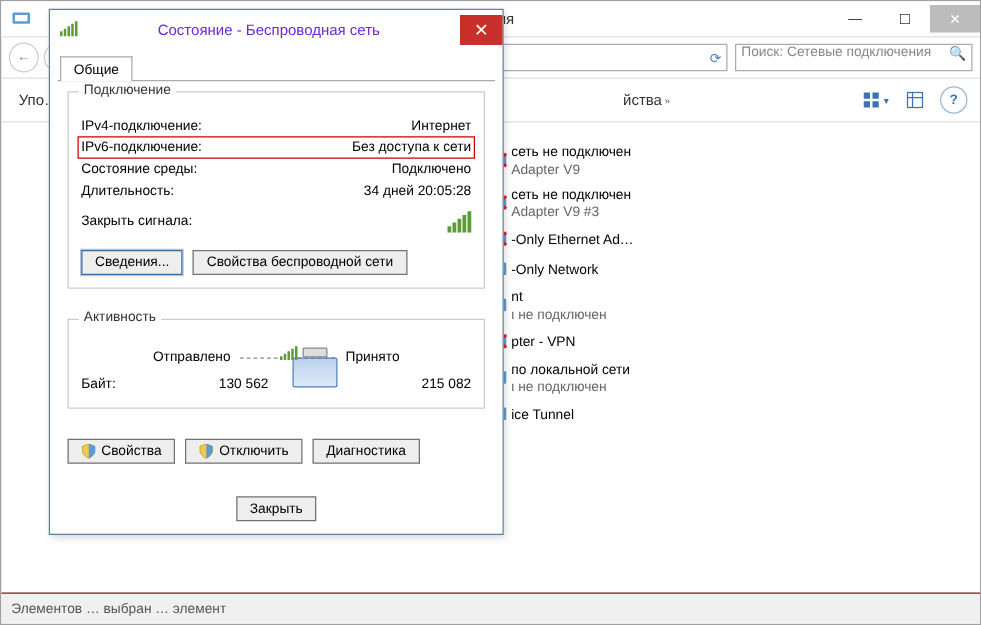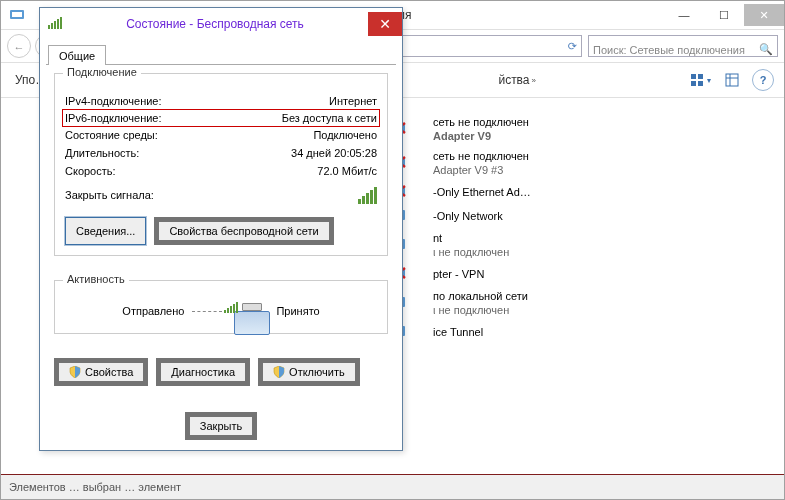--- a/index.html
+++ b/index.html
@@ -8,28 +8,28 @@
 .titlebar .icon{width:16px;height:16px;margin-right:8px}
 .titlebar .title{flex:1;text-align:center;font-size:12px;color:#333}
 .win-controls{display:flex}
 .win-btn{width:40px;height:22px;display:flex;align-items:center;justify-content:center;color:#333}
 .win-btn.close{background:#bcbcbc;color:#fff}
 .toolbar{height:32px;display:flex;align-items:center;padding:0 6px;border-bottom:1px solid #e0e0e0}
 .nav-btn{width:22px;height:22px;border-radius:50%;border:1px solid #ccc;margin-right:4px;display:flex;align-items:center;justify-content:center;color:#888}
 .nav-drop{width:14px;height:22px;display:flex;align-items:center;justify-content:center;color:#555;margin-right:4px}
 .addressbar{flex:1;height:22px;border:1px solid #aab;background:#fff;display:flex;align-items:center;padding:0 4px;box-sizing:border-box;margin-right:6px}
 .addressbar .icon{width:16px;height:16px;margin-right:4px}
-.searchbox{width:190px;height:22px;border:1px solid #aab;background:#fff;display:flex;align-items:flex-end;padding:0 4px;box-sizing:border-box;color:#888}
+.searchbox{width:190px;height:22px;border:1px solid #aab;background:#fff;display:flex;align-items:flex-start;padding:0 4px;box-sizing:border-box;color:#888}
 .menubar{height:34px;display:flex;align-items:center;padding:0 6px;border-bottom:1px solid #e0e0e0}
 .menu-item{padding:4px 8px;color:#333;font-size:12px;display:flex;align-items:center;gap:2px}
 .menu-item .chev{font-size:8px;color:#555}
 .spacer{flex:1}
 .view-icon{width:22px;height:22px;margin:0 4px;display:flex;align-items:center;justify-content:center;color:#3b72b0;border:1px solid transparent}
 .content{position:relative;padding:8px 0 0 8px;height:calc(100% - 28px - 32px - 34px - 24px);overflow:hidden}
-.net-item{display:flex;align-items:center;gap:24px;padding:3px 0;margin-left:4px}
+.net-item{display:flex;align-items:center;gap:0;padding:3px 0;margin-left:4px}
 .net-icon{width:20px;height:18px;display:flex;align-items:center;justify-content:center}
 .net-col{display:flex;flex-direction:column;line-height:14px}
 .statusbar{position:absolute;bottom:0;left:0;right:0;height:24px;background:#f0f0f0;border-top:1px solid #7f1d1d;padding-left:8px;display:flex;align-items:center;color:#555}
 
 
 .dialog{position:absolute;top:6px;left:38px;width:362px;background:#fff;border:1px solid #6080a0;box-shadow:2px 2px 6px rgba(0,0,0,.15)}
 .dialog-title{height:32px;display:flex;align-items:center;padding:0 0 0 8px}
 .dialog-title .t{flex:1;text-align:center;font-size:12px;color:#6d28d9}
 .dialog-title .close{width:34px;height:24px;background:#c9302c;color:#fff;display:flex;align-items:center;justify-content:center;font-size:14px}
 .tabs{height:24px;display:flex;align-items:flex-end;padding-left:8px}
@@ -37,21 +37,21 @@
 .dialog-body{border-top:1px solid #aaa;margin:0 6px 6px;padding:8px 8px 10px 8px}
 .group{position:relative;border:1px solid #ccc;padding:18px 10px 10px;margin-bottom:24px}
 .group-label{position:absolute;top:-8px;left:8px;background:#fff;padding:0 4px;font-size:11px;color:#333}
 .row{display:flex;justify-content:space-between;line-height:16px;padding:1px 0}
 .row .l{color:#000}
 .row .r{color:#000}
 .hl{border:1px solid #c00;padding:0 2px;margin:-1px -3px}
 .sigbars{display:inline-flex;align-items:flex-end;gap:1px}
 .sigbars span{width:3px;background:#5c9a3a}
 .sigbars.sm span{width:2px}
-.btn{border:5px solid #737373;background:#eee;padding:3px 10px;font-size:11px;display:inline-flex;align-items:center;gap:4px}
+.btn{border:1px solid #737373;background:#eee;padding:3px 10px;font-size:11px;display:inline-flex;align-items:center;gap:4px}
 .btn.blue{border:1px solid #3a6fa5;box-shadow:0 0 0 1px rgba(58,111,165,.4)}
 .btn .shield{width:12px;height:12px}
 .brow{display:flex;gap:8px;margin-top:8px}
 .activity-vis{display:flex;align-items:center;justify-content:center;gap:8px;margin:6px 0}
 .pc{width:42px;height:32px;position:relative}
 .pc::before{content:"";position:absolute;top:0;left:4px;width:34px;height:22px;border:1px solid #4b7dbb;background:linear-gradient(#bcd2eb,#dceaf7);border-radius:2px}
 .pc::after{content:"";position:absolute;bottom:0;left:12px;width:18px;height:6px;border:1px solid #888;background:#ddd;border-radius:1px}
 .dash{width:30px;border-top:1px dashed #888}
 .footer{text-align:center;padding:10px 12px}
 svg.i{width:16px;height:16px}
@@ -130,21 +130,21 @@
         <div class="net-item">
           <span class="net-icon">
             <svg width="20" height="18">
               <rect x="2" y="3" width="14" height="10" rx="1" fill="#5b9bd5"></rect>
               <line x1="2" y1="3" x2="16" y2="13" stroke="#d22" stroke-width="2.5"></line>
               <line x1="16" y1="3" x2="2" y2="13" stroke="#d22" stroke-width="2.5"></line>
             </svg>
           </span>
           <span class="net-col">
             <span>сеть не подключен</span>
-            <span style="color: rgb(102, 102, 102); font-weight: bold;">Adapter V9</span>
+            <span style="color: rgb(102, 102, 102);">Adapter V9</span>
           </span>
         </div>
         <div class="net-item">
           <span class="net-icon">
             <svg width="20" height="18">
               <rect x="2" y="3" width="14" height="10" rx="1" fill="#5b9bd5"></rect>
               <line x1="2" y1="3" x2="16" y2="13" stroke="#d22" stroke-width="2.5"></line>
               <line x1="16" y1="3" x2="2" y2="13" stroke="#d22" stroke-width="2.5"></line>
             </svg>
           </span>
@@ -260,24 +260,20 @@
             <span class="r">Без доступа к сети</span>
           </div>
         <div class="row">
             <span class="l">Состояние среды:</span>
             <span class="r">Подключено</span>
           </div>
         <div class="row">
             <span class="l">Длительность:</span>
             <span class="r">34 дней 20:05:28</span>
           </div>
-        <div class="row">
-            <span class="l">Скорость:</span>
-            <span class="r">72.0 Мбит/с</span>
-          </div>
         <div class="row" style="margin-top:6px">
           <span class="l">Закрыть сигнала:</span>
           <span class="r">
             <span class="sigbars">
                 <span style="height:5px"></span>
                 <span style="height:8px"></span>
                 <span style="height:11px"></span>
                 <span style="height:14px"></span>
                 <span style="height:17px"></span>
               </span>
@@ -300,38 +296,43 @@
                 <span style="height:3px"></span>
                 <span style="height:5px"></span>
                 <span style="height:7px"></span>
                 <span style="height:9px"></span>
                 <span style="height:11px"></span>
               </span>
           </span>
           <span class="dash"></span>
           <span>Принято</span>
         </div>
+        <div class="row">
+          <span class="l">Байт:</span>
+          <span style="flex:1;text-align:center;padding-right:40px">130 562</span>
+          <span class="r">215 082</span>
+        </div>
       </div>
 
       <div class="brow">
         <span class="btn">
           <span class="shield"><svg viewBox="0 0 12 12">
                 <path d="M6 0 L11 2 V6 C11 9 6 12 6 12 C6 12 1 9 1 6 V2 Z" fill="#f3c94d" stroke="#b58900" stroke-width=".5"></path>
                 <path d="M6 0 L11 2 V6 C11 9 6 12 6 12 Z" fill="#5b9bd5"></path>
               </svg></span>
           <span>Свойства</span>
         </span>
-        <span class="btn">Диагностика</span>
         <span class="btn">
           <span class="shield"><svg viewBox="0 0 12 12">
                 <path d="M6 0 L11 2 V6 C11 9 6 12 6 12 C6 12 1 9 1 6 V2 Z" fill="#f3c94d" stroke="#b58900" stroke-width=".5"></path>
                 <path d="M6 0 L11 2 V6 C11 9 6 12 6 12 Z" fill="#5b9bd5"></path>
               </svg></span>
           <span>Отключить</span>
         </span>
+        <span class="btn">Диагностика</span>
       </div>
     </div>
     <div class="footer">
       <span class="btn">Закрыть</span>
     </div>
   </div>
 
 </div>
 
 </body></html>

